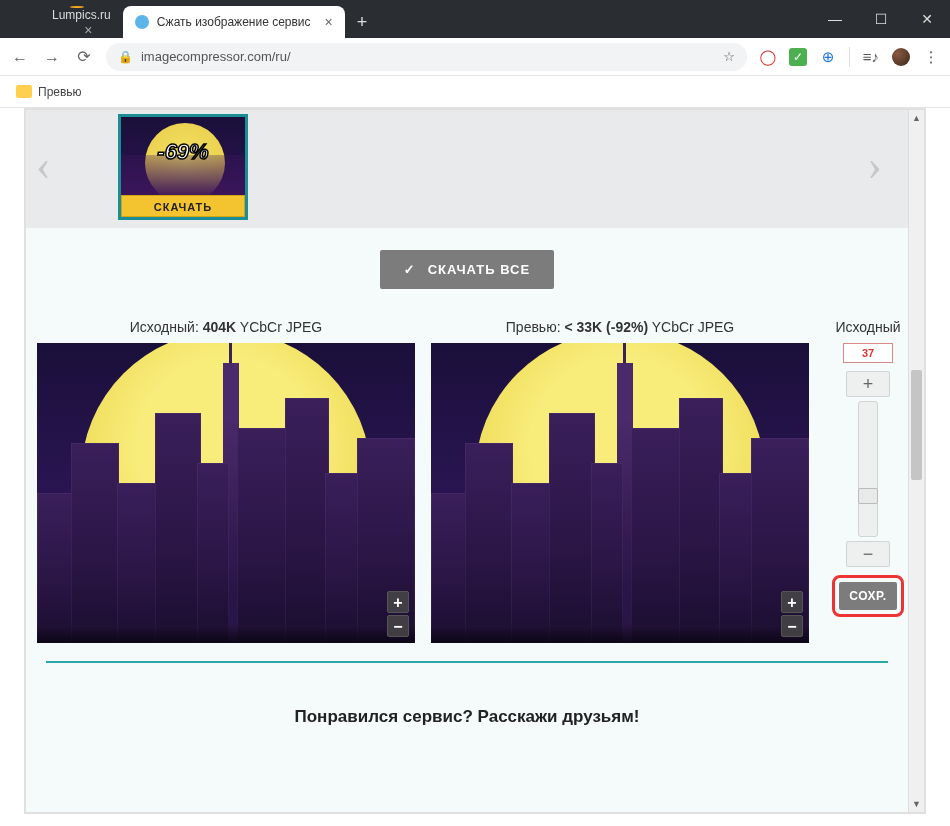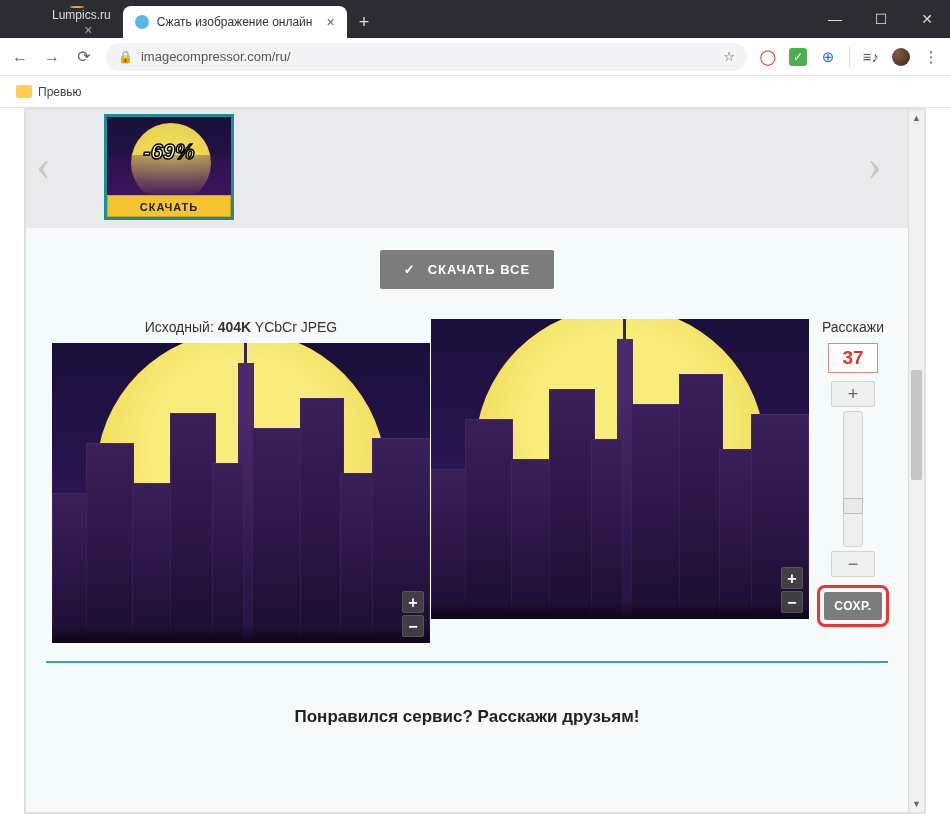--- a/index.html
+++ b/index.html
@@ -34,46 +34,46 @@
   .scrollbar { position: absolute; right: 0; top: 0; bottom: 0; width: 16px; background: #f0f0f0; border-left: 1px solid #ddd; }
   .scrollbar .thumb { position: absolute; left: 2px; right: 2px; top: 260px; height: 110px; background: #c5c5c5; border-radius: 2px; }
   .scrollbar .arr { position: absolute; left: 0; right: 0; height: 16px; text-align: center; font-size: 9px; color: #666; line-height: 16px; }
   .scrollbar .arr.up { top: 0; }
   .scrollbar .arr.dn { bottom: 0; }
 
   .strip { position: relative; height: 118px; background: #e8eaeb; }
   .chev { position: absolute; top: 30px; font-size: 44px; color: #c8c8c8; font-family: Georgia, serif; }
   .chev.l { left: 10px; }
   .chev.r { right: 26px; }
-  .thumbcard { position: absolute; left: 78px; top: 4px; width: 130px; border: 3px solid #1b8d94; background: #1b8d94; }
+  .thumbcard { position: absolute; left: 92px; top: 4px; width: 130px; border: 3px solid #1b8d94; background: #1b8d94; }
   .thumbimg { height: 78px; background: linear-gradient(#1a0f3a 0%, #2a1552 100%); position: relative; overflow: hidden; }
   .thumbimg .sun { position: absolute; width: 80px; height: 80px; border-radius: 50%; background: radial-gradient(#f5e663, #e8c94a); left: 24px; top: 6px; }
   .thumbimg .city { position: absolute; bottom: 0; left: 0; right: 0; height: 40px; background: linear-gradient(0deg, rgba(60,20,90,0.95), rgba(60,20,90,0.3)); }
   .thumbimg .pct { position: absolute; top: 22px; left: 0; right: 0; text-align: center; font-weight: bold; font-size: 22px; color: #fff; -webkit-text-stroke: 1.5px #000; font-style: italic; }
   .dlbtn { height: 22px; background: #f4c430; text-align: center; font-size: 11px; font-weight: bold; letter-spacing: 1px; line-height: 22px; color: #222; border: 1px solid #d4a410; }
 
   .dlall { display: block; margin: 22px auto 30px; background: #7c7c7c; color: #fff; border: none; padding: 12px 24px; font-size: 13px; font-weight: bold; letter-spacing: 1px; border-radius: 2px; }
   .dlall .chk { margin-right: 12px; font-weight: bold; }
 
-  .compare { display: flex; justify-content: center; gap: 1px; padding: 0 12px 0 24px; }
+  .compare { display: flex; justify-content: center; gap: 16px; padding: 0 12px 0 24px; }
   .col { flex: 0 0 378px; }
   .colhdr { text-align: center; font-size: 14px; color: #333; margin-bottom: 8px; }
   .preview { width: 378px; height: 300px; position: relative; background: linear-gradient(#1a0f3a 0%, #2a1552 50%, #1a0f2a 100%); overflow: hidden; }
   .preview .sun { position: absolute; width: 290px; height: 290px; border-radius: 50%; background: radial-gradient(circle at 50% 40%, #f8ec7a 40%, #ecd850 75%); left: 44px; top: -12px; }
   .preview .bld { position: absolute; bottom: 0; background: linear-gradient(180deg, #3a1f5a 0%, #2a1545 60%, #1a0d2e 100%); box-shadow: inset 0 0 0 1px rgba(200,150,255,0.08); }
   .preview .spire { position: absolute; bottom: 0; left: 186px; width: 16px; height: 280px; background: linear-gradient(180deg, #4a2a6a 20%, #2a1548 80%); }
   .preview .spire:before { content:''; position:absolute; top:-36px; left:6px; width:3px; height:36px; background:#3a2255; }
   .preview .dots { position: absolute; inset: 0; background-image: radial-gradient(rgba(255,230,150,0.3) 0.6px, transparent 0.7px); background-size: 6px 6px; opacity: 0.55; mix-blend-mode: screen; }
   .preview .water { position: absolute; bottom: 0; left: 0; right: 0; height: 18px; background: linear-gradient(0deg, rgba(10,5,20,0.9), rgba(40,20,60,0.4)); }
   .zoomctrl { position: absolute; bottom: 6px; right: 6px; display: flex; flex-direction: column; gap: 2px; }
   .zoomctrl div { width: 22px; height: 22px; background: rgba(70,70,70,0.85); color: #fff; text-align: center; line-height: 22px; font-size: 16px; font-weight: bold; border-radius: 2px; border: 1px solid #555; }
 
   .side { flex: 0 0 82px; text-align: center; padding-top: 0; margin-left: 2px; }
   .side .lbl { font-size: 14px; color: #333; margin-bottom: 8px; font-weight: 500; }
-  .side .val { width: 50px; margin: 0 auto 8px; border: 1px solid #d88; color: #d33; font-size: 19px; padding: 3px 0; font-weight: bold; background: #fff; }
+  .side .val { width: 50px; margin: 0 auto 8px; border: 1px solid #d88; color: #d33; font-size: 11px; padding: 3px 0; font-weight: bold; background: #fff; }
   .side .pm { width: 44px; height: 26px; margin: 0 auto; background: #eef0f0; border: 1px solid #d0d4d4; color: #666; font-size: 18px; line-height: 24px; border-radius: 2px; }
   .side .track { width: 20px; height: 136px; margin: 4px auto; background: #eef0f0; border: 1px solid #d0d4d4; border-radius: 3px; position: relative; }
   .side .thumb { position: absolute; left: -1px; right: -1px; height: 16px; background: #e8eaea; border: 1px solid #bbb; border-radius: 2px; top: 86px; }
   .savewrap { margin: 8px auto 0; width: 72px; height: 42px; border: 3px solid #e33; border-radius: 8px; display: flex; align-items: center; justify-content: center; }
   .savebtn { width: 58px; height: 28px; background: #7c7c7c; color: #fff; border: none; font-size: 12px; font-weight: bold; letter-spacing: 0.5px; border-radius: 2px; }
 
   .hr { margin: 18px 20px 0; border: none; border-top: 2px solid #2aa6a6; }
   .footer { text-align: center; font-size: 17px; font-weight: bold; color: #222; margin-top: 44px; }
 
   .contentpad { padding-right: 16px; }
@@ -83,21 +83,21 @@
 
 <div class="titlebar">
   <div style="width:40px"></div>
   <div class="tab inactive">
     <span class="fav" style="background:#f5a623"></span>
     <span>Lumpics.ru</span>
     <span class="close">×</span>
   </div>
   <div class="tab active">
     <span class="fav" style="background:#5bb5e8"></span>
-    <span>Сжать изображение онлайн</span>
+    <span>Сжать изображение сервис</span>
     <span class="close">×</span>
   </div>
   <div class="newtab">+</div>
   <div class="winctrl">
     <div>—</div>
     <div>☐</div>
     <div>✕</div>
   </div>
 </div>
 
@@ -165,20 +165,23 @@
           <div class="dots"></div>
           <div class="water"></div>
           <div class="zoomctrl">
             <div>+</div>
             <div>−</div>
           </div>
         </div>
       </div>
 
       <div class="col">
+        <div class="colhdr">
+          <span>Превью: </span><b>&lt; 33K (-92%)</b><span> YCbCr JPEG</span>
+        </div>
         <div class="preview">
           <div class="sun"></div>
           <div class="spire"></div>
           <div class="bld" style="left:0;width:38px;height:150px"></div>
           <div class="bld" style="left:34px;width:48px;height:200px"></div>
           <div class="bld" style="left:80px;width:40px;height:160px"></div>
           <div class="bld" style="left:118px;width:46px;height:230px"></div>
           <div class="bld" style="left:160px;width:32px;height:180px"></div>
           <div class="bld" style="left:200px;width:50px;height:215px"></div>
           <div class="bld" style="left:248px;width:44px;height:245px"></div>
@@ -187,21 +190,21 @@
           <div class="dots"></div>
           <div class="water"></div>
           <div class="zoomctrl">
             <div>+</div>
             <div>−</div>
           </div>
         </div>
       </div>
 
       <div class="side">
-        <div class="lbl">Расскажи</div>
+        <div class="lbl">Исходный</div>
         <div class="val">37</div>
         <div class="pm">+</div>
         <div class="track">
           <div class="thumb"></div>
         </div>
         <div class="pm">−</div>
         <div class="savewrap">
           <button class="savebtn">СОХР.</button>
         </div>
       </div>

